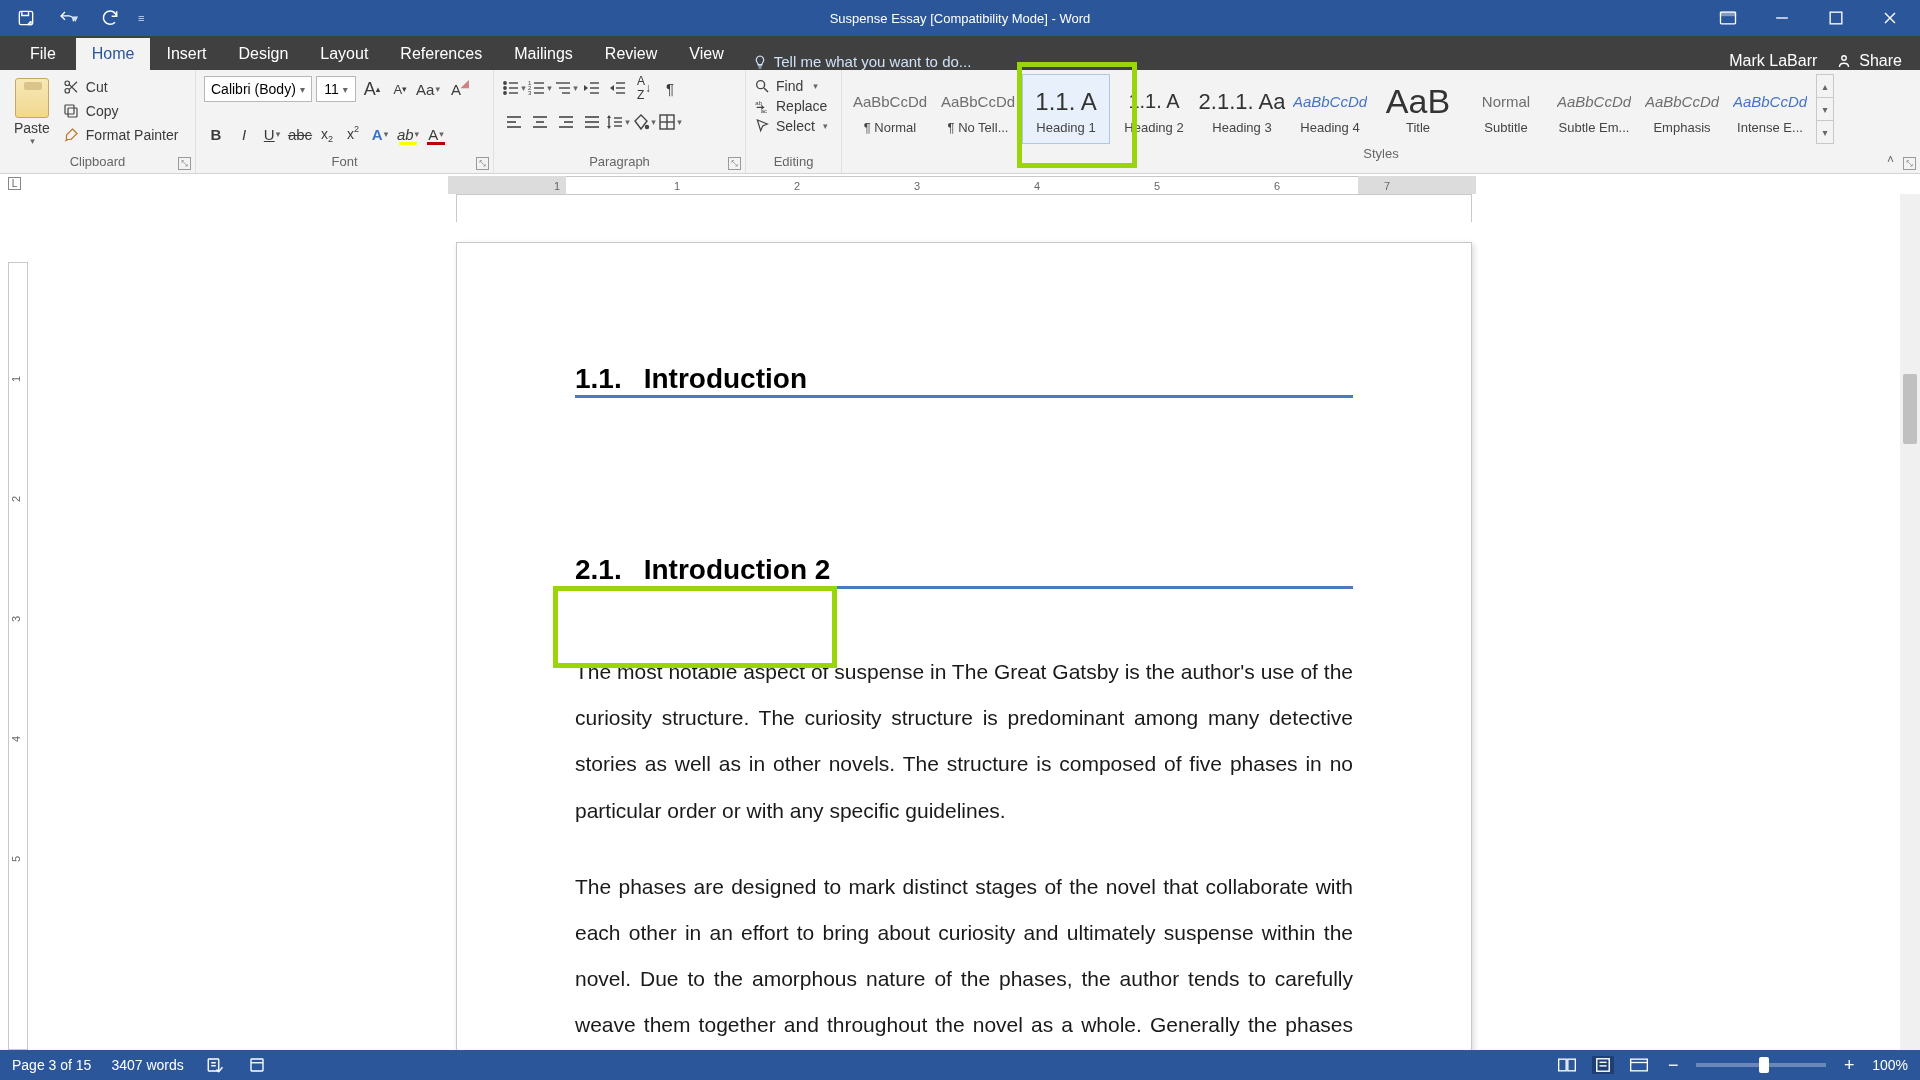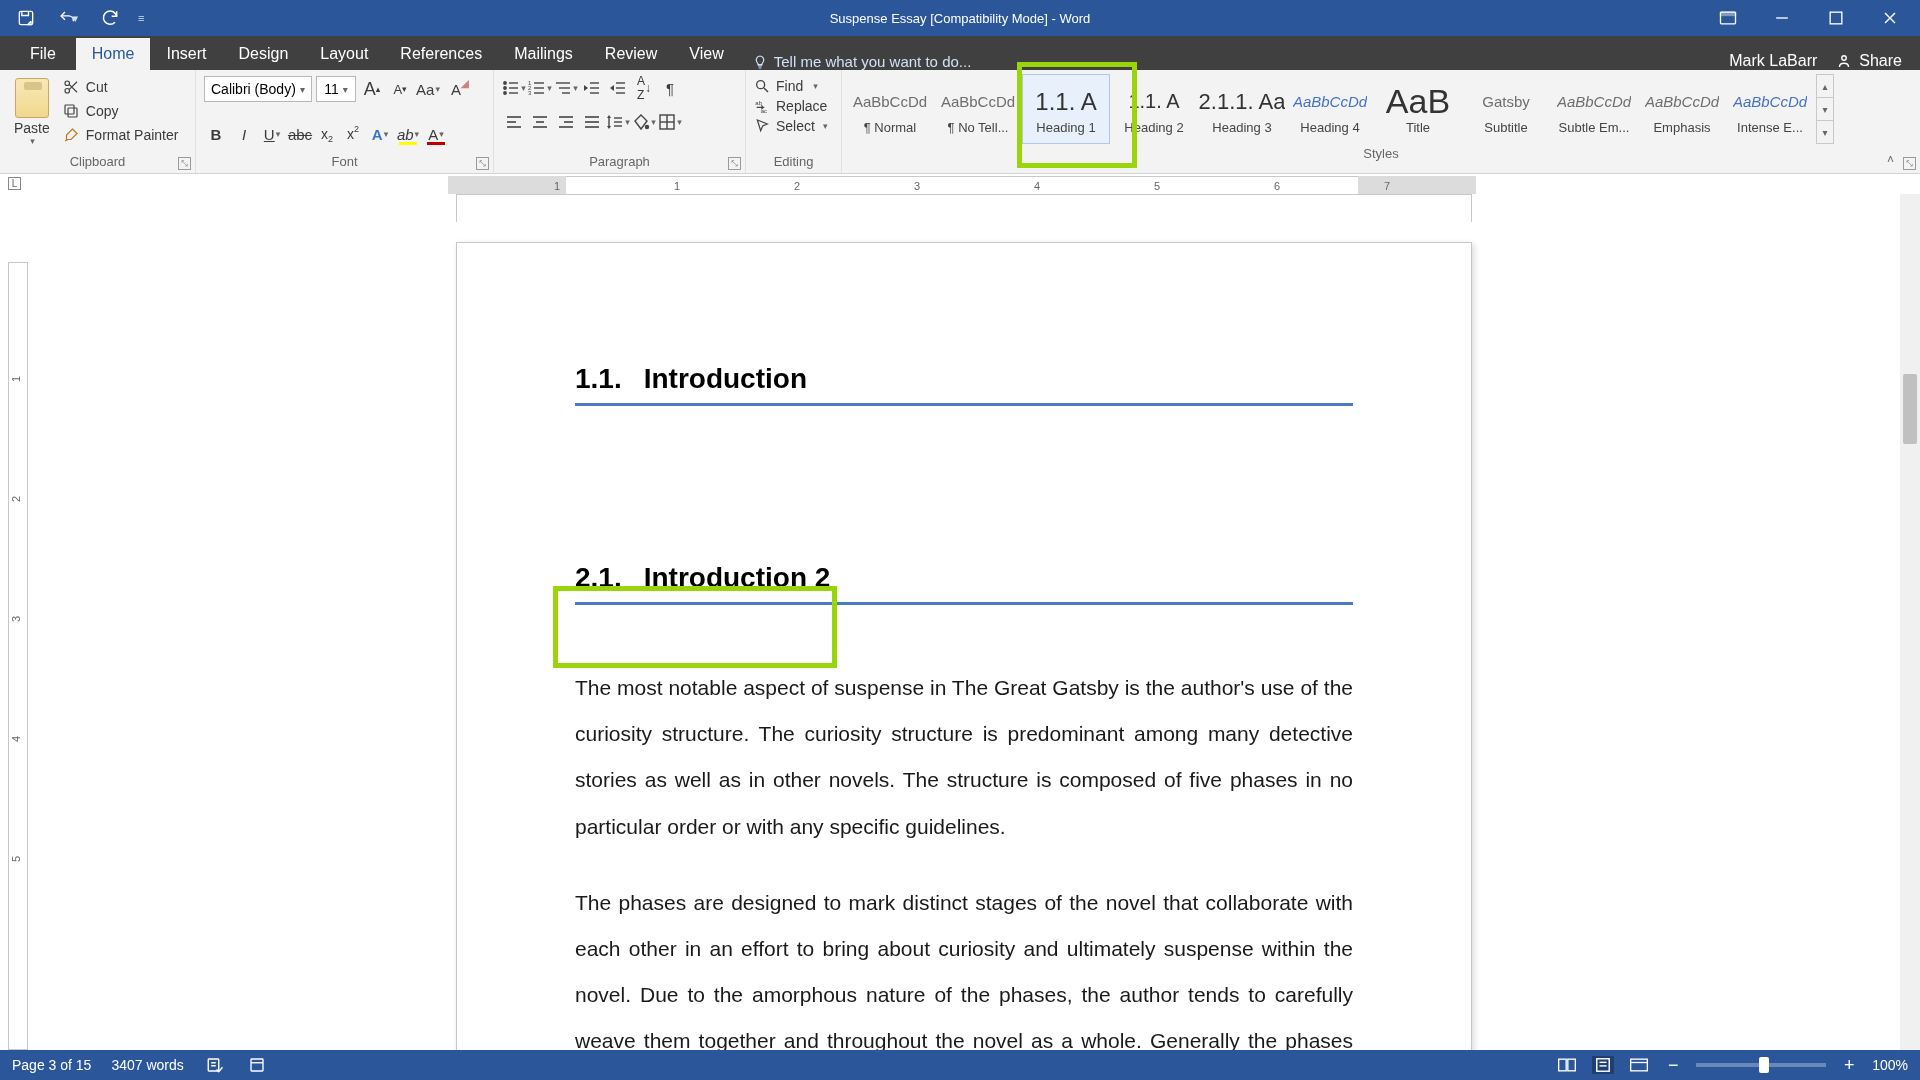--- a/index.html
+++ b/index.html
@@ -99,21 +99,21 @@
 .h-tick-num { position: absolute; top: 3px; }
 
 
 .doc-area { background: #fff; position: absolute; top: 194px; bottom: 30px; left: 0; right: 0; overflow: hidden; }
 .v-ruler { position: absolute; left: 8px; top: 68px; width: 20px; bottom: 0; background: #fff; border: 1px solid #c8c8c8; }
 .v-ruler .num { position: absolute; left: 4px; font-size: 11px; color: #666; transform: rotate(-90deg); }
 
 .page-prev { position: absolute; left: 456px; top: 0; width: 1016px; height: 28px; background: #fff; border: 1px solid #c8c8c8; border-bottom: none; }
 .page { position: absolute; left: 456px; top: 48px; width: 1016px; background: #fff; border: 1px solid #c8c8c8; box-shadow: 2px 2px 6px rgba(0,0,0,0.15); padding: 120px 118px 60px 118px; min-height: 1100px; }
 
-.heading1 { font-family: Cambria, Georgia, serif; font-size: 28px; font-weight: bold; color: #000; padding-bottom: 8px; border-bottom: 3px solid #4a7ac0; margin-bottom: 6px; }
+.heading1 { font-family: Cambria, Georgia, serif; font-size: 28px; font-weight: bold; color: #000; padding-bottom: 0; border-bottom: 3px solid #4a7ac0; margin-bottom: 6px; }
 .heading1 .num { margin-right: 22px; }
 .heading-spacer { height: 150px; }
 .body-text { font-family: Cambria, Georgia, serif; font-size: 21px; line-height: 2.2; text-align: justify; color: #1a1a1a; margin-top: 60px; }
 .body-text p { margin-bottom: 30px; }
 
 .hl-heading2 { top: 586px; left: 553px; width: 284px; height: 82px; }
 
 
 .v-scrollbar { position: absolute; right: 0; top: 194px; bottom: 30px; width: 20px; background: #f0f0f0; }
 .v-thumb { position: absolute; left: 3px; right: 3px; top: 180px; height: 70px; background: #c0c0c0; border-radius: 2px; }
@@ -485,21 +485,21 @@
         </div>
         <div class="style-item">
           <div class="style-preview normal blue">AaBbCcDd</div>
           <div class="style-name">Heading 4</div>
         </div>
         <div class="style-item">
           <div class="style-preview title">AaB</div>
           <div class="style-name">Title</div>
         </div>
         <div class="style-item">
-          <div class="style-preview normal gray">Gatsby</div>
+          <div class="style-preview normal gray">Normal</div>
           <div class="style-name">Subtitle</div>
         </div>
         <div class="style-item">
           <div class="style-preview normal gray emph">AaBbCcDd</div>
           <div class="style-name">Subtle Em...</div>
         </div>
         <div class="style-item">
           <div class="style-preview normal gray emph">AaBbCcDd</div>
           <div class="style-name">Emphasis</div>
         </div>

